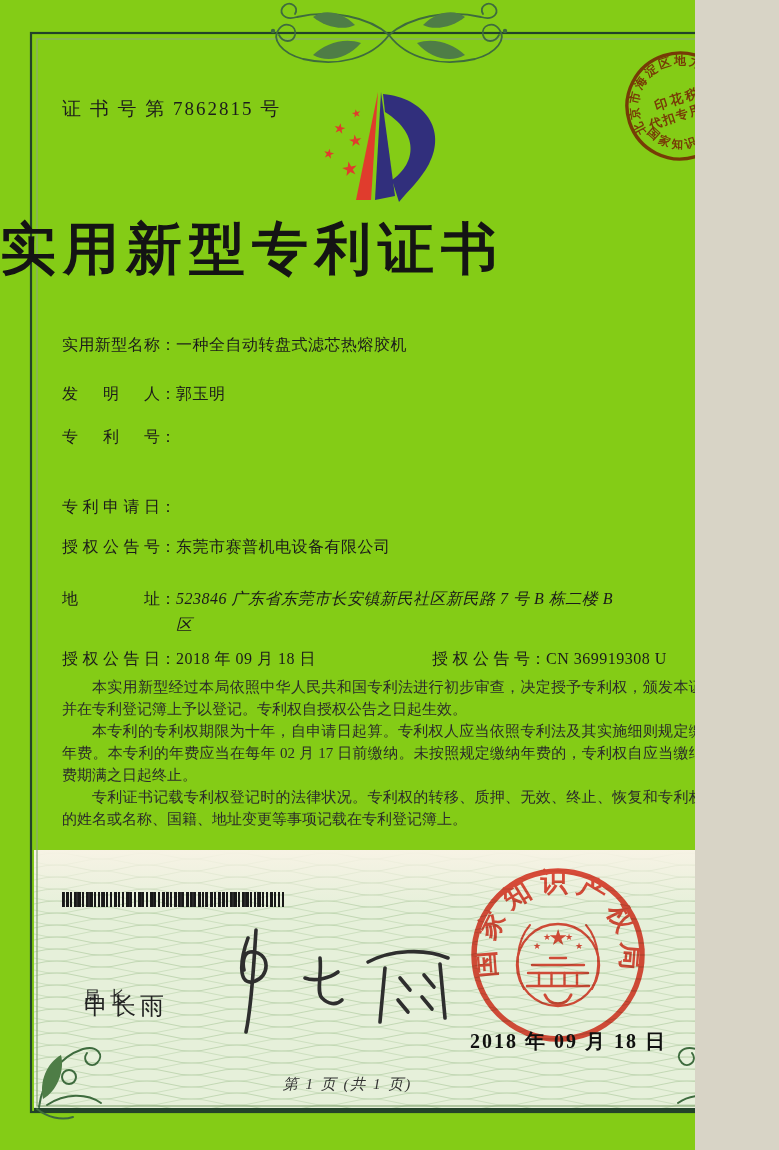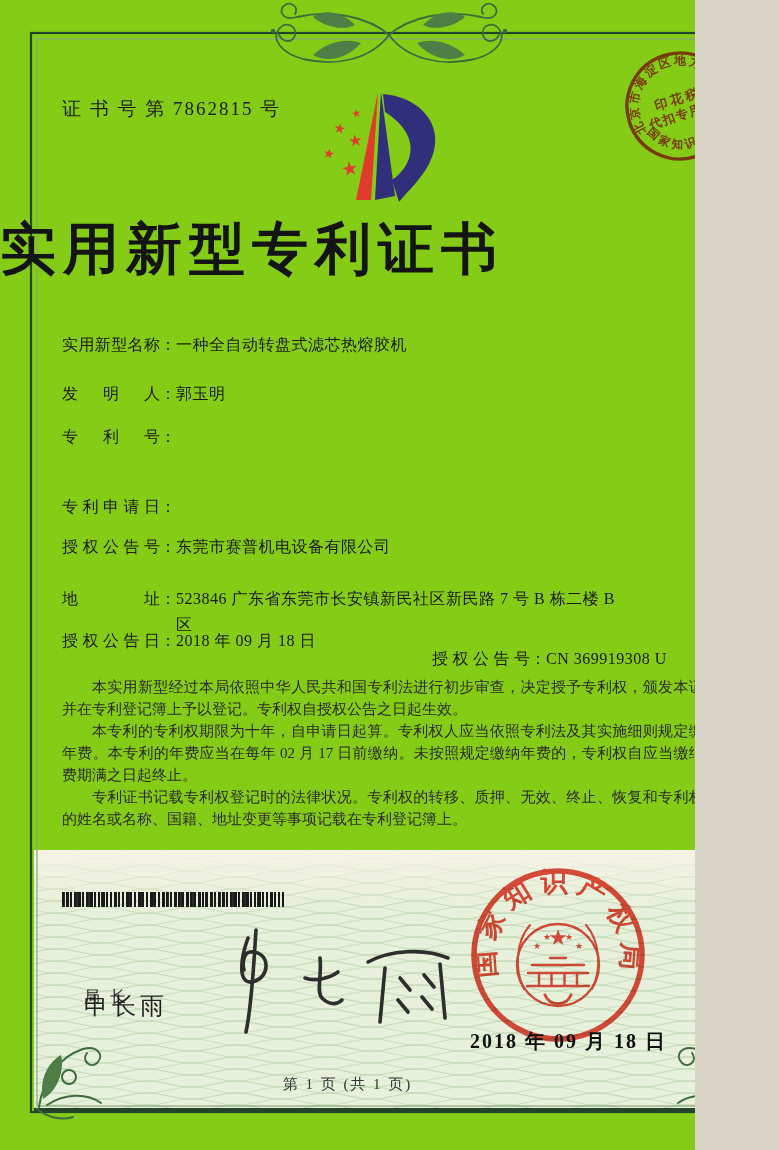--- a/index.html
+++ b/index.html
@@ -12,39 +12,39 @@
   .cert-no{left:62px;top:96px;font-size:19px;letter-spacing:2px;color:#1c1c1c;}
   
   .title{left:0;top:212px;width:100%;text-align:left;font-size:56px;font-weight:700;
          letter-spacing:7px;color:#141414;}
   
   .field-row{position:absolute;left:62px;display:flex;align-items:flex-start;
              font-size:16px;color:#1b1b1b;line-height:26px;}
   .flabel{display:inline-block;width:98px;text-align:justify;text-align-last:justify;}
   .fcolon{display:inline-block;width:16px;}
   .fvalue{display:inline-block;letter-spacing:0.5px;white-space:pre-line;}
-  .fvalue.addr{width:540px;}
+  .fvalue.addr{width:540px;font-style:italic;}
   
   .body-text{left:62px;top:676px;width:657px;font-size:15px;line-height:22px;
              color:#2b2b2b;text-align:justify;}
   .body-text p{margin:0;text-indent:2em;}
   
   .barcode{left:62px;top:892px;width:222px;height:15px;
     background:
       repeating-linear-gradient(90deg,#191919 0 2px,rgba(0,0,0,0) 2px 4px),
       repeating-linear-gradient(90deg,#191919 0 1px,rgba(0,0,0,0) 1px 6px),
       repeating-linear-gradient(90deg,#2a2a2a 0 3px,rgba(0,0,0,0) 3px 13px);}
   
   .director-label{left:84px;top:950px;font-size:16px;letter-spacing:10px;color:#222;margin-top:37px;}
   .director-name{left:84px;top:990px;font-size:24px;letter-spacing:4px;color:#222;}
   
   .seal-date{left:470px;top:1028px;font-size:20px;font-weight:600;letter-spacing:2px;color:#101010;}
   
   .page-info{left:0;top:1075px;width:100%;text-align:center;font-size:15px;
-             letter-spacing:2px;color:#333;}
+             letter-spacing:2px;color:#333;font-style:italic;}
   .stamp-layer{mix-blend-mode:multiply;}
 </style>
 </head>
 <body>
 
 <div class="page">
 
   <svg class="abs" style="left:34px;top:850px;" width="711" height="260">
     <defs>
       <pattern id="wv" width="90" height="12" patternUnits="userSpaceOnUse">
@@ -148,21 +148,21 @@
     <span class="flabel">授权公告号</span>
       <span class="fcolon">：</span>
       <span class="fvalue">东莞市赛普机电设备有限公司</span>
   </div>
   <div class="field-row" style="top:586px">
     <span class="flabel">地址</span>
       <span class="fcolon">：</span>
       <span class="fvalue addr">523846 广东省东莞市长安镇新民社区新民路 7 号 B 栋二楼 B
 区</span>
   </div>
-  <div class="field-row" style="top:628px">
+  <div class="field-row" style="top:646px">
     <span class="flabel">授权公告日</span>
       <span class="fcolon">：</span>
       <span class="fvalue">2018 年 09 月 18 日</span>
   </div>
   <div class="field-row" style="top:646px;left:432px">
     <span class="flabel">授权公告号</span>
       <span class="fcolon">：</span>
       <span class="fvalue">CN 369919308 U</span>
   </div>
 

